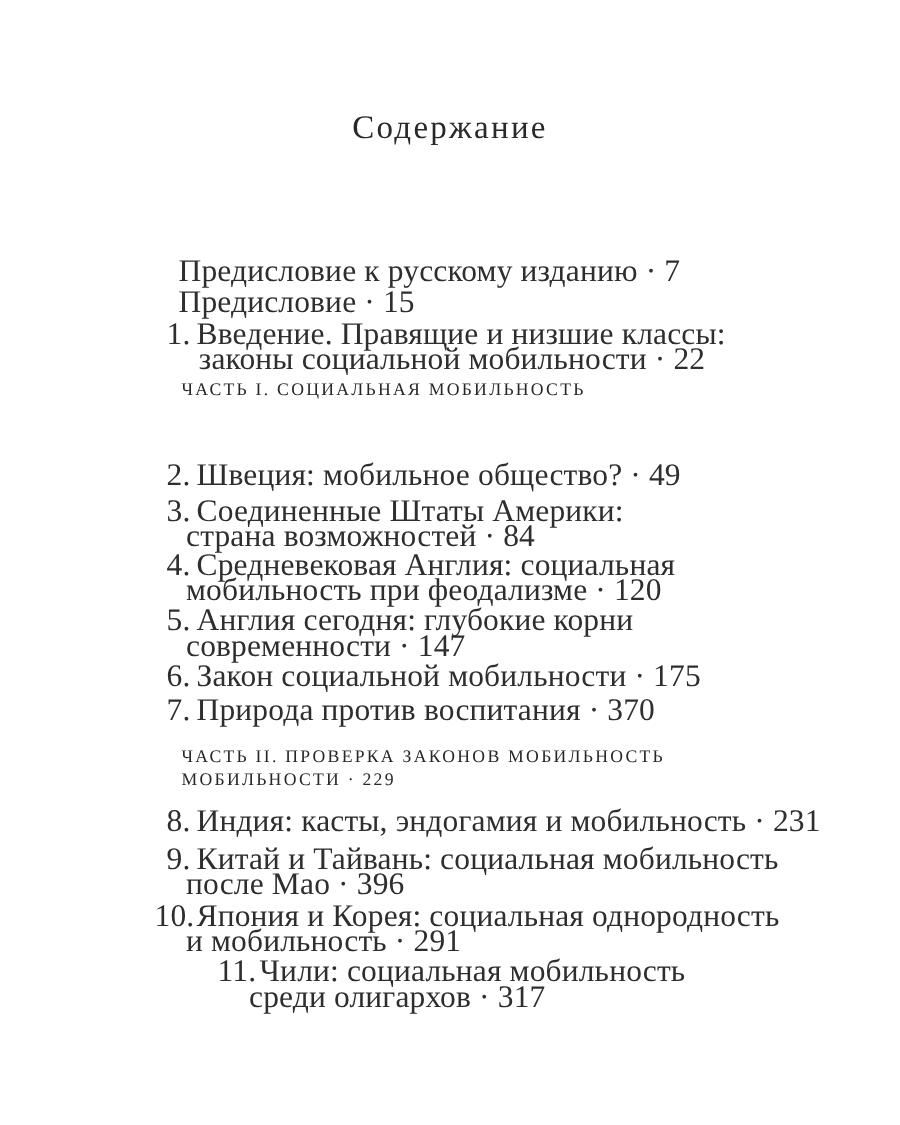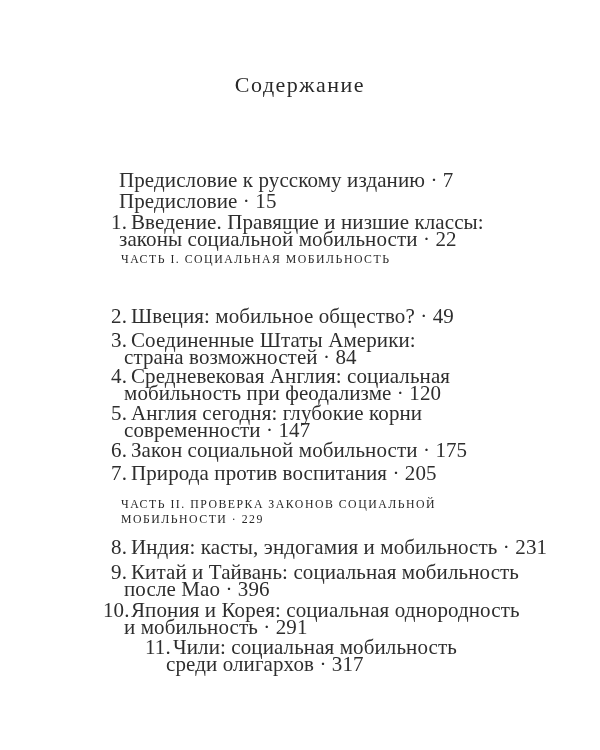--- a/index.html
+++ b/index.html
@@ -44,21 +44,21 @@
     color: #272727;
   }
   .item { left: 103px; }
   .item .num {
     display: inline-block;
     width: 24px;
     text-align: right;
   }
   .item .txt { margin-left: 4px; }
   .cont { margin-left: 21px; }
-  .cont-first { margin-left: 16px; }
+  .cont-first { margin-left: 16px; text-align: center; }
 
   
   .b0  { top: 172px; }
   .b1  { top: 193px; }
   .b2  { top: 214px; }
   .b3  { top: 252px; }
   .b4  { top: 308px; }
   .b5  { top: 332px; }
   .b6  { top: 368px; }
   .b7  { top: 405px; }
@@ -113,25 +113,25 @@
     <div class="block item b7">
       <div class="line"><span class="num">5.</span><span class="txt">Англия сегодня: глубокие корни</span></div>
       <div class="line cont">современности · 147</div>
     </div>
 
     <div class="block item b8">
       <div class="line"><span class="num">6.</span><span class="txt">Закон социальной мобильности · 175</span></div>
     </div>
 
     <div class="block item b9">
-      <div class="line"><span class="num">7.</span><span class="txt">Природа против воспитания · 205</span></div>
+      <div class="line"><span class="num">7.</span><span class="txt">Природа против воспитания · 370</span></div>
     </div>
 
     <div class="block part b10">
-      <div class="line">ЧАСТЬ II. ПРОВЕРКА ЗАКОНОВ СОЦИАЛЬНОЙ</div>
+      <div class="line">ЧАСТЬ II. ПРОВЕРКА ЗАКОНОВ МОБИЛЬНОСТЬ</div>
       <div class="line">МОБИЛЬНОСТИ · 229</div>
     </div>
 
     <div class="block item b11">
       <div class="line"><span class="num">8.</span><span class="txt">Индия: касты, эндогамия и мобильность · 231</span></div>
     </div>
 
     <div class="block item b12">
       <div class="line"><span class="num">9.</span><span class="txt">Китай и Тайвань: социальная мобильность</span></div>
       <div class="line cont">после Мао · 396</div>

